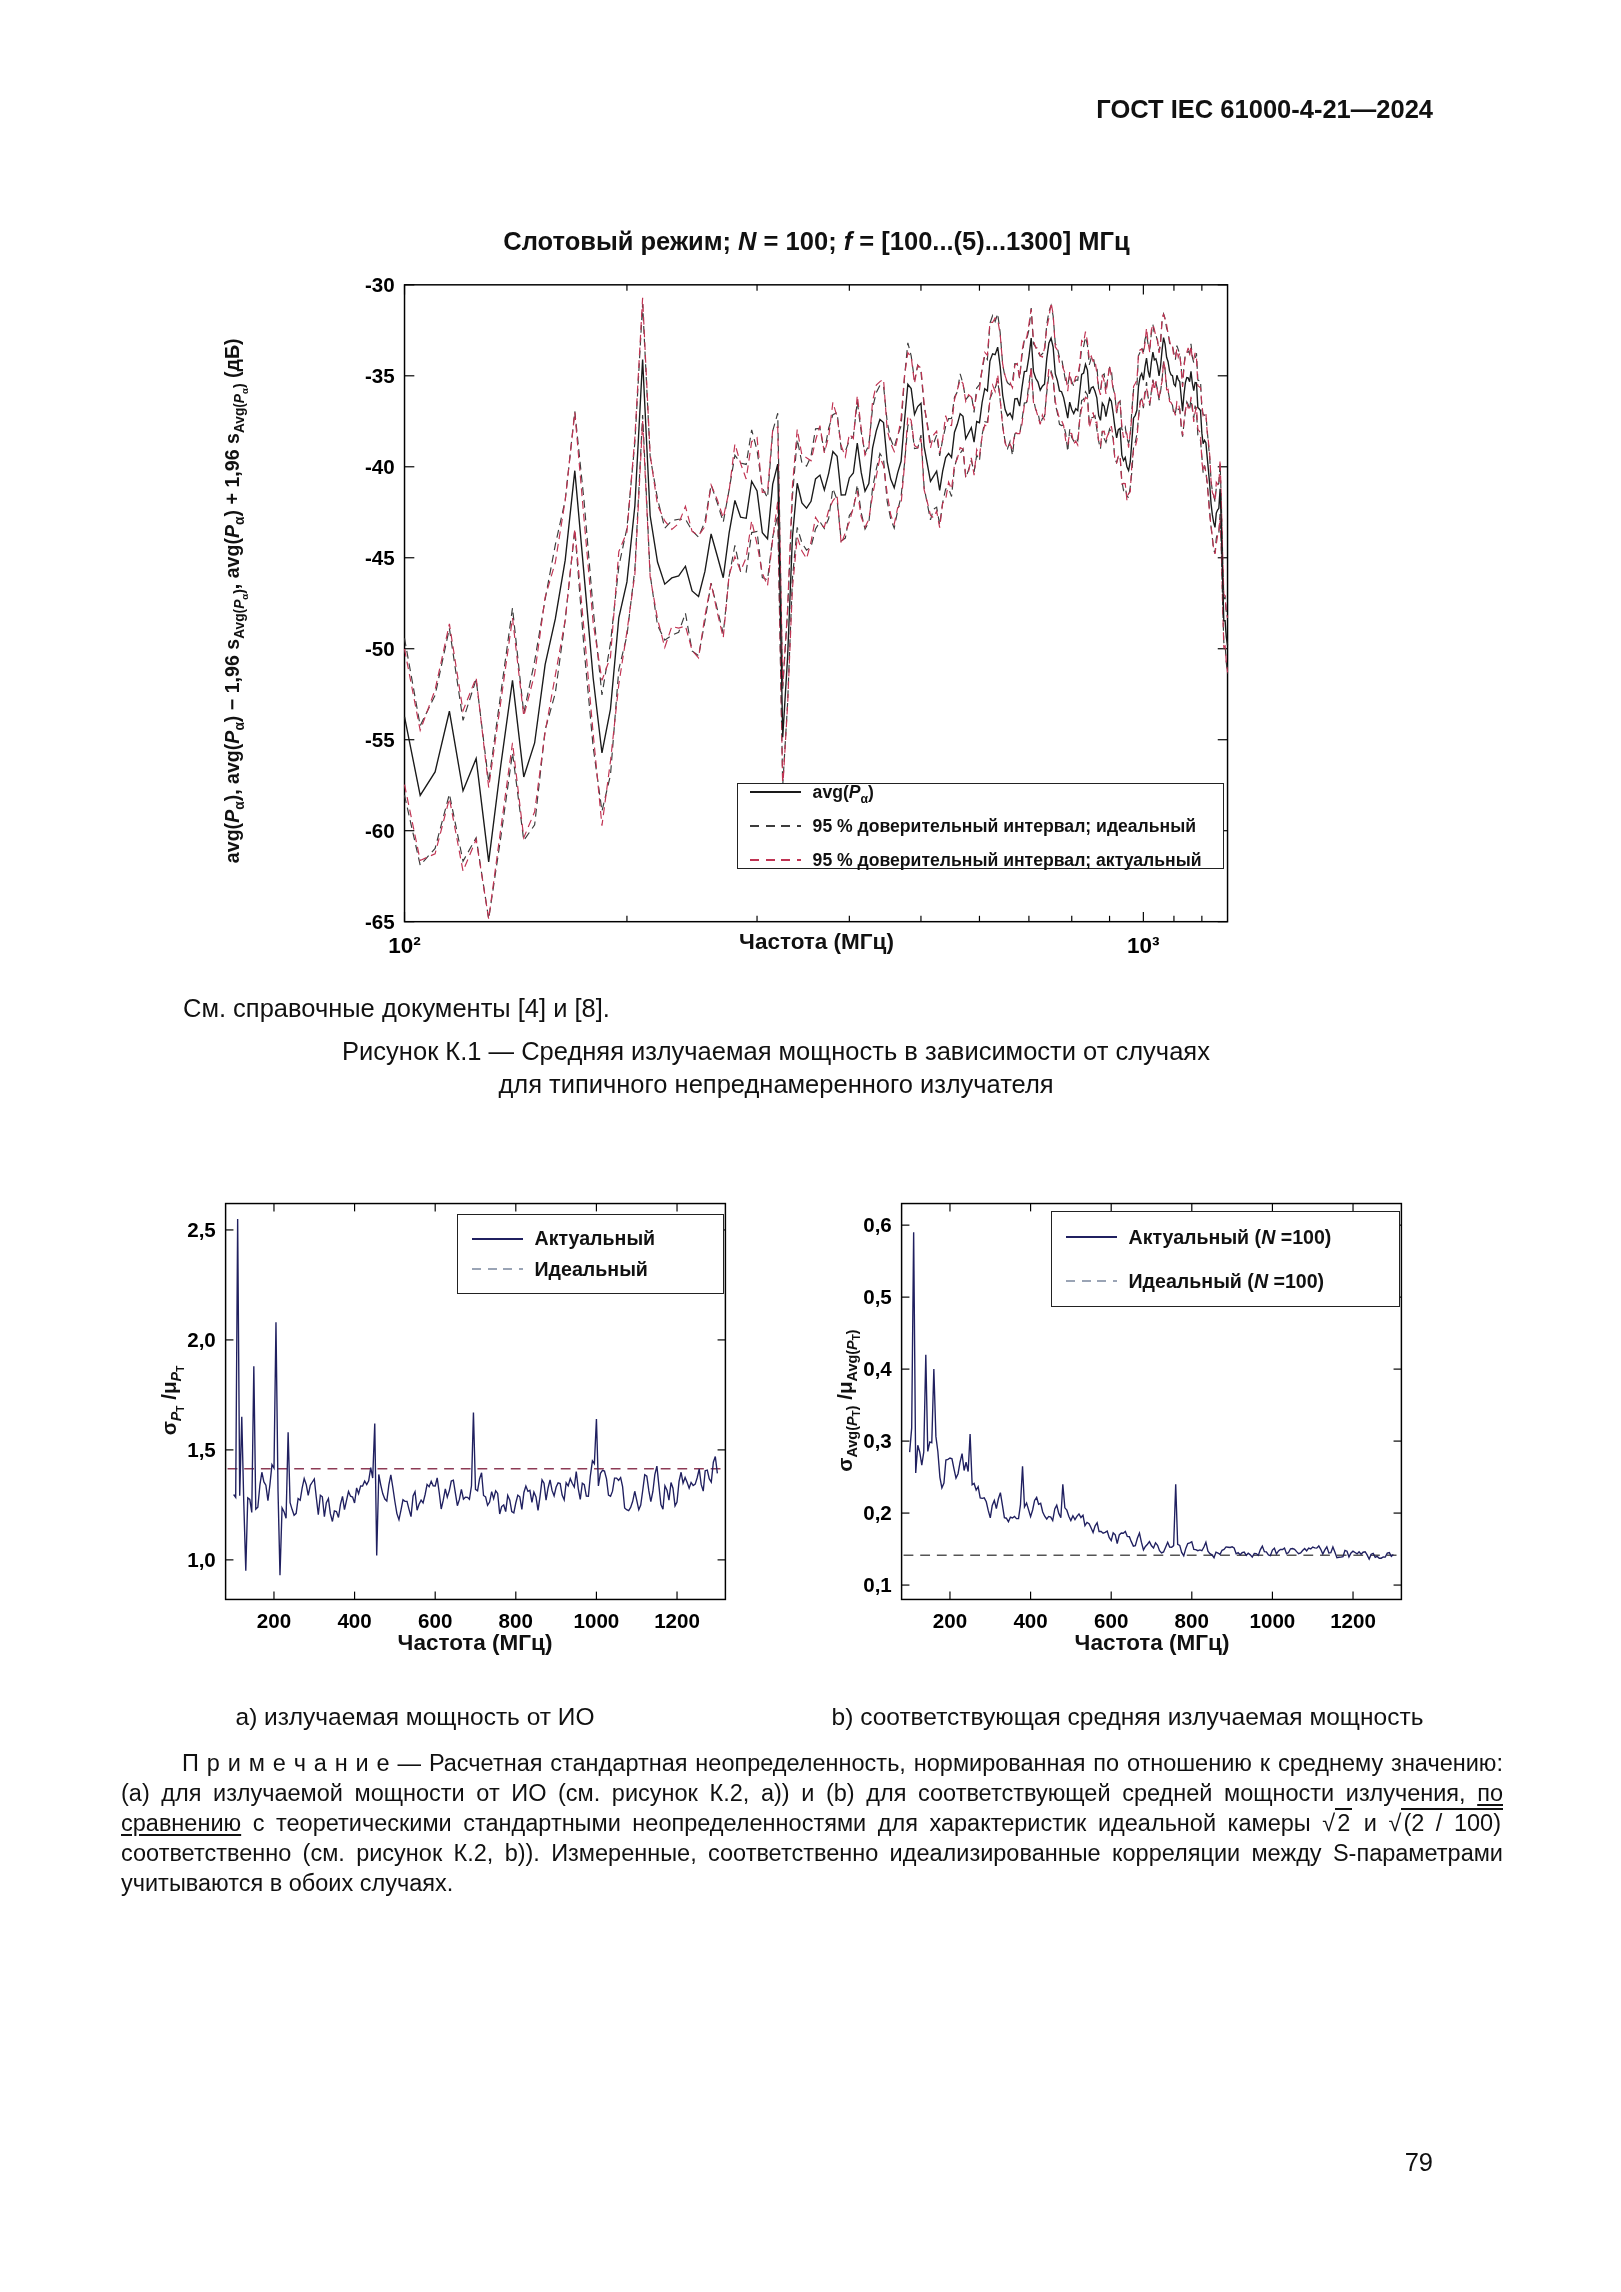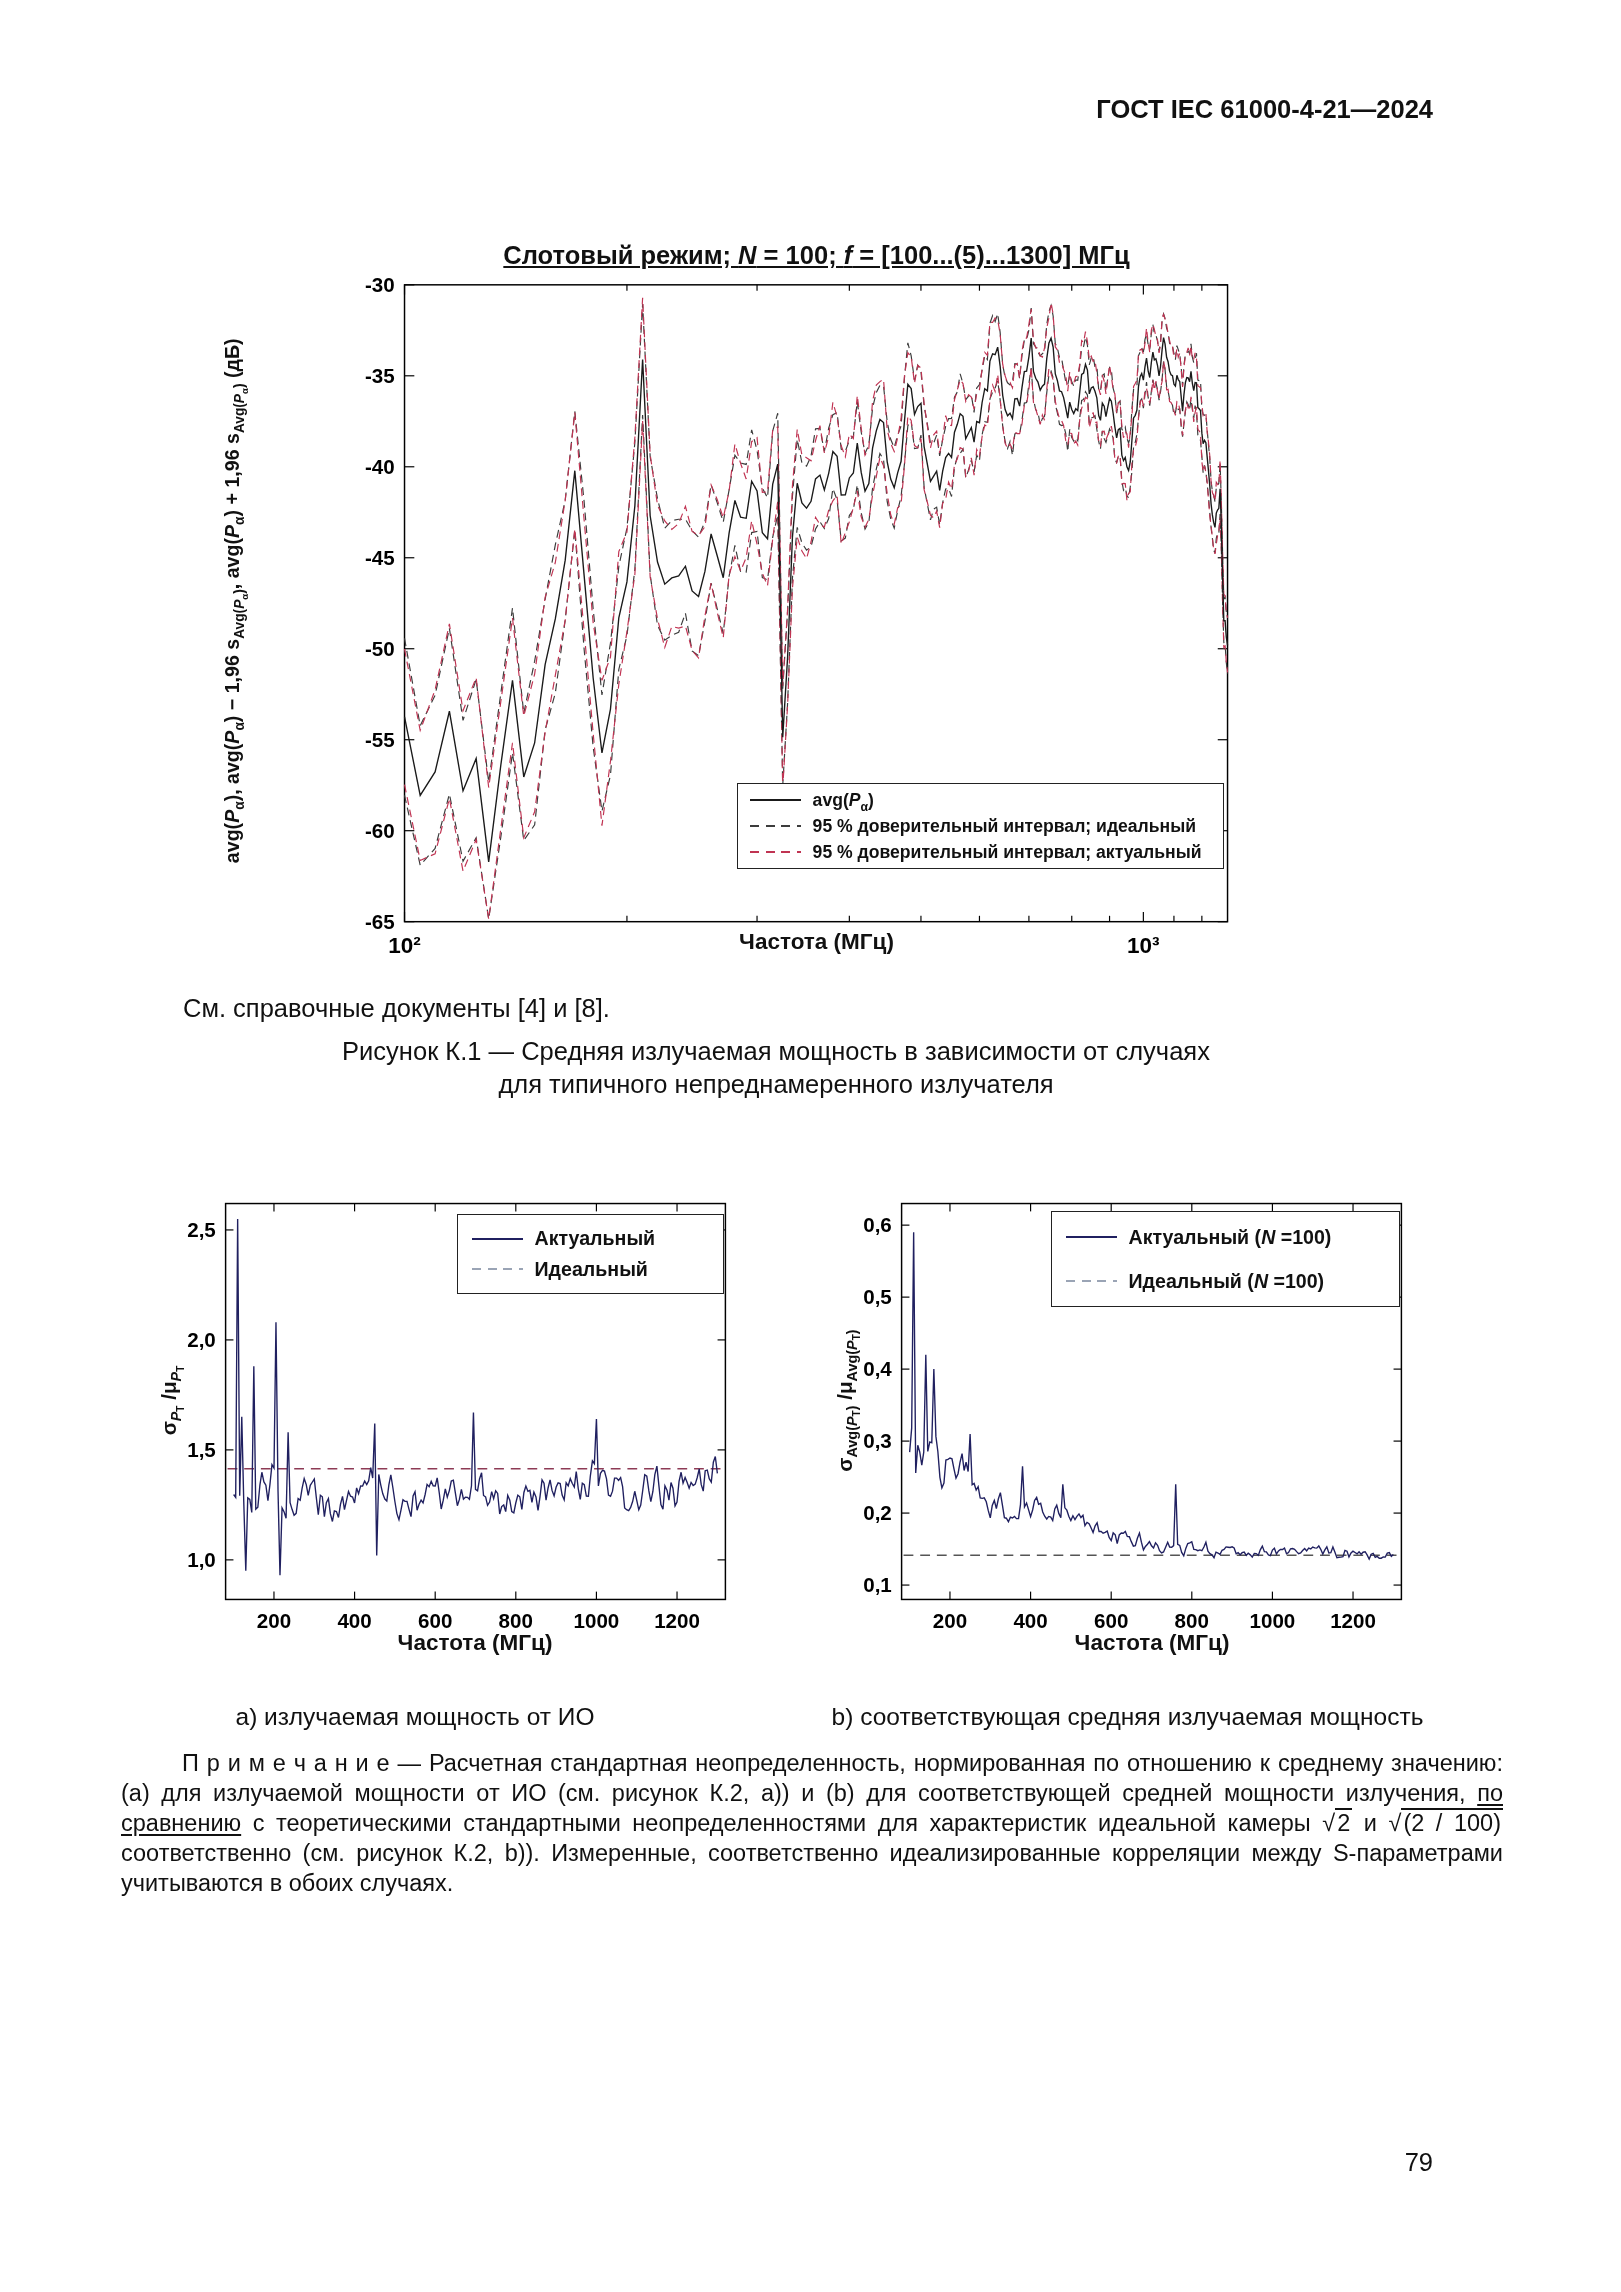--- a/index.html
+++ b/index.html
@@ -11,28 +11,28 @@
 
   svg.chart{position:absolute;overflow:visible;}
   #svg-k1{left:333px;top:265px;}
   #svg-k2a{left:147px;top:1181px;}
   #svg-k2b{left:823px;top:1181px;}
   svg text{font-family:"Liberation Sans",sans-serif;font-weight:bold;fill:#000;}
   #svg-k1 .xtick{font-size:23px;}
   #svg-k1 .ytick{font-size:21px;}
   #svg-k2a .xtick,#svg-k2b .xtick,#svg-k2a .ytick,#svg-k2b .ytick{font-size:21px;}
 
-  .k1-title{position:absolute;left:405px;top:241px;width:823px;text-align:center;font-weight:bold;font-size:25.5px;text-decoration:underline;}
+  .k1-title{position:absolute;left:405px;top:227px;width:823px;text-align:center;font-weight:bold;font-size:25.5px;}
   .k1-ylabel{position:absolute;left:-110px;top:589px;width:686px;text-align:center;transform:rotate(-90deg);font-weight:bold;font-size:19.6px;white-space:nowrap;}
   .k1-xlabel{position:absolute;left:405px;top:929px;width:823px;text-align:center;font-weight:bold;font-size:22.5px;}
 
   .legend{position:absolute;background:#fff;border:1.5px solid #222;display:flex;flex-direction:column;justify-content:center;}
   .legend-row{display:flex;align-items:center;gap:11.8px;}
   .swatch{width:51px;height:2px;flex:none;}
-  .k1-legend{left:737px;top:783px;width:487px;height:86px;padding:5.9px 11.8px;gap:5px;}
+  .k1-legend{left:737px;top:783px;width:487px;height:86px;padding:5.9px 11.8px;gap:13px;}
   .lg-k1{font-weight:bold;font-size:17.6px;white-space:nowrap;}
   .k2a-legend{left:457px;top:1214px;width:267px;height:80px;padding:5.9px 13.7px;gap:7.8px;}
   .k2b-legend{left:1051px;top:1211px;width:349px;height:96px;padding:5.9px 13.7px;gap:21px;}
   .lg-k2{font-weight:bold;font-size:19.6px;white-space:nowrap;}
 
   .see-docs{position:absolute;left:183px;top:994px;font-size:25.5px;}
   .cap{position:absolute;left:121px;width:1310px;text-align:center;font-size:25.5px;}
   .k1-cap1{top:1037px;}
   .k1-cap2{top:1070px;}
 

